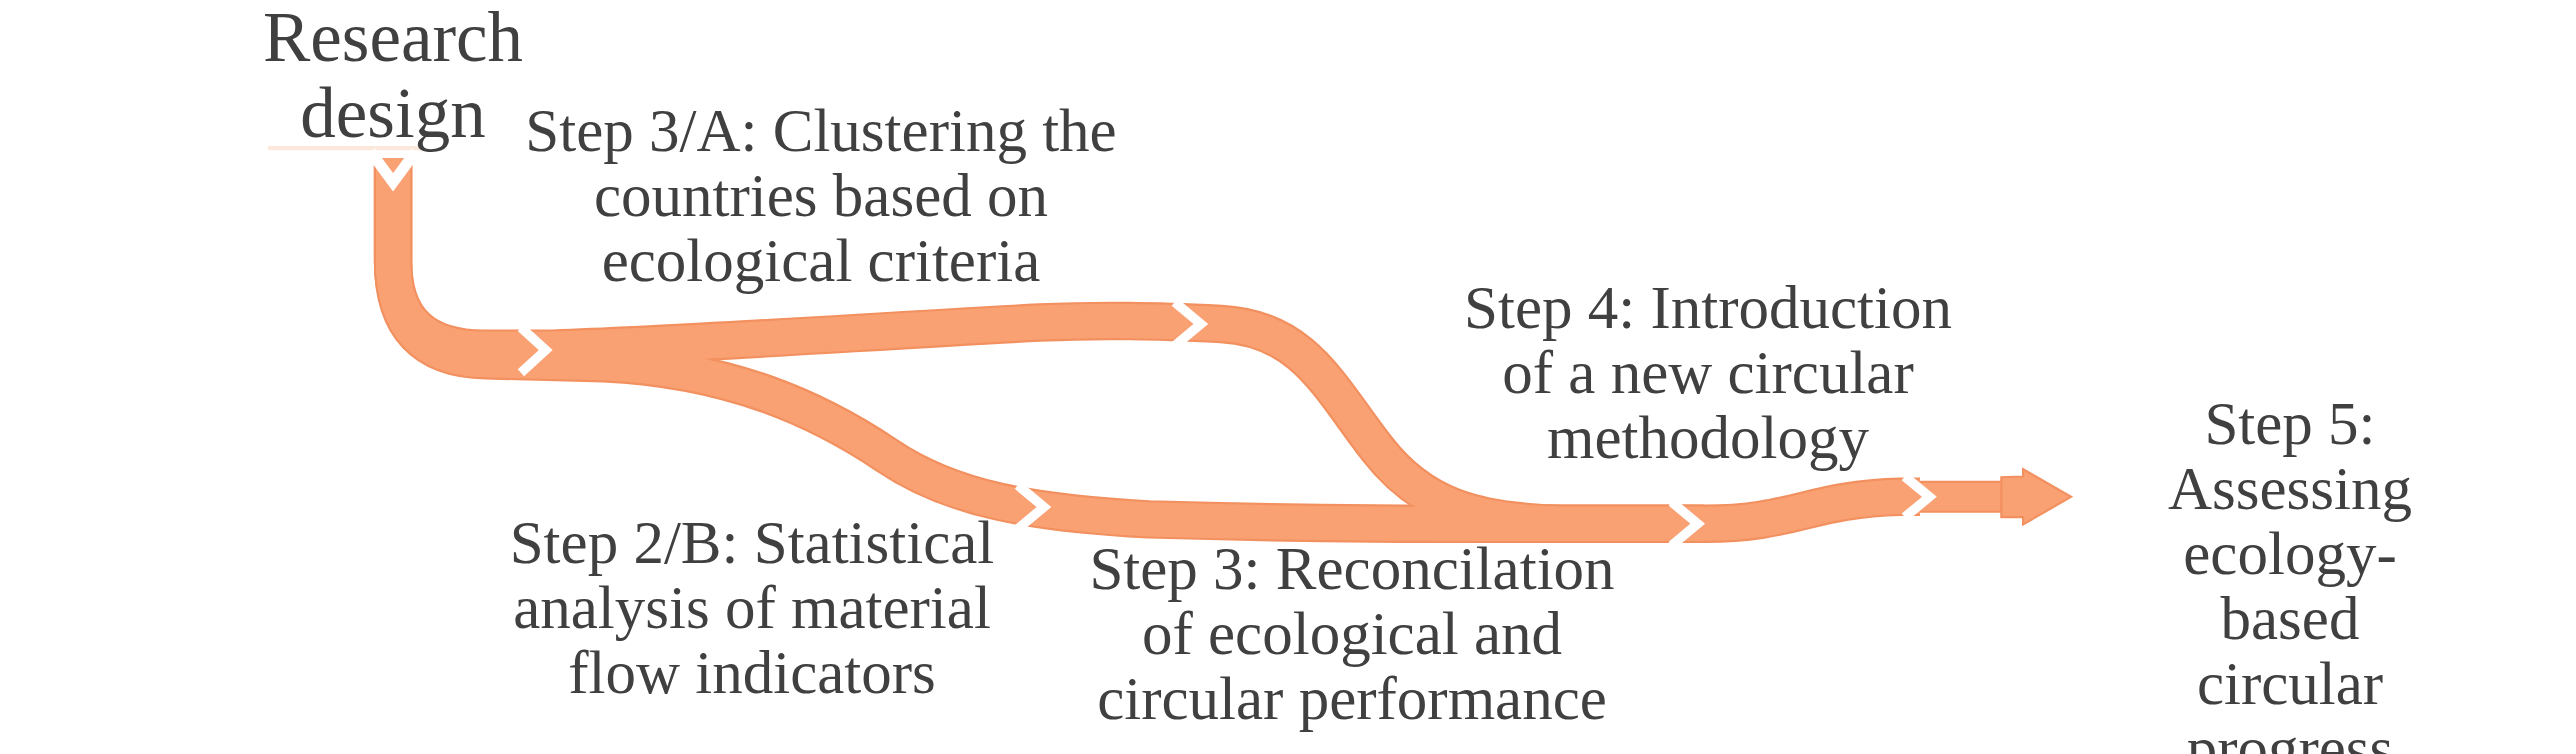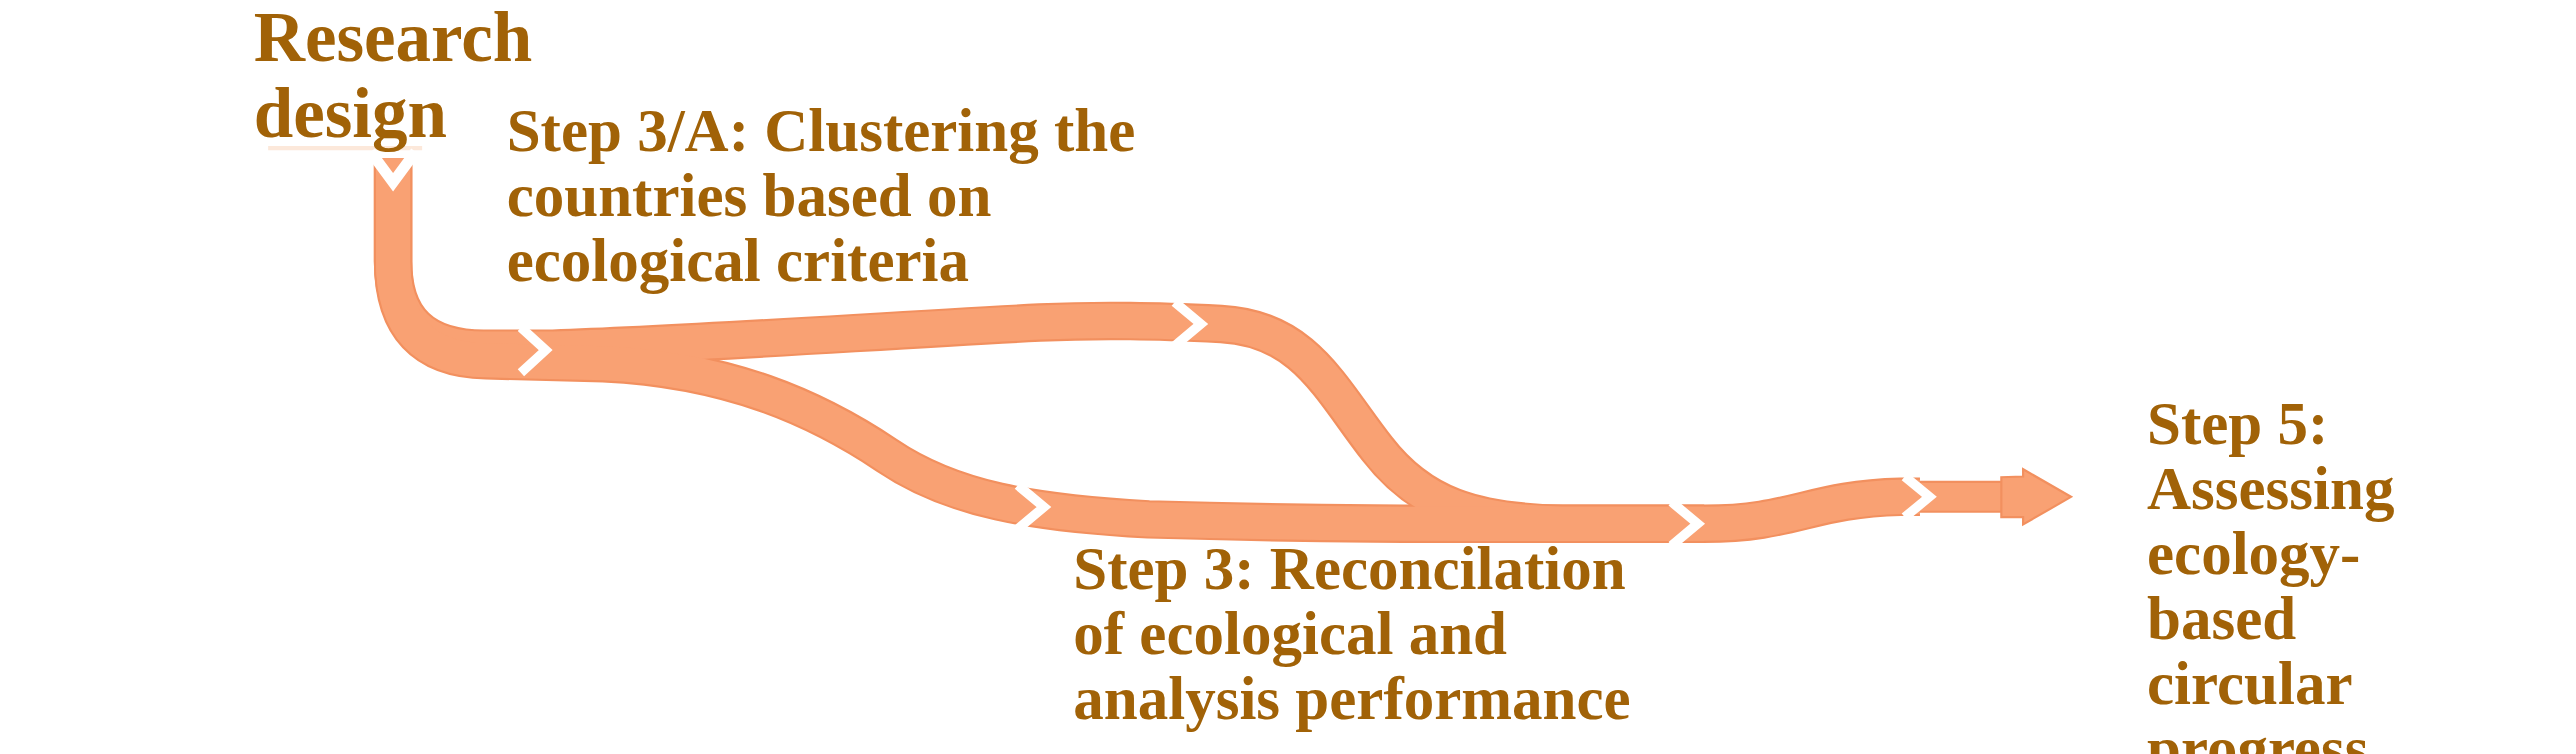--- a/index.html
+++ b/index.html
@@ -18,24 +18,24 @@
   #flow-svg {
     position: absolute;
     left: 0;
     top: 0;
     width: 2576px;
     height: 754px;
   }
   .node-label {
     position: absolute;
     transform: translateX(-50%);
-    text-align: left;
+    text-align: center;
     white-space: pre-line;
-    font-weight: 700;
-    color: #a16207;
+    font-weight: 400;
+    color: #404040;
     font-size: 61px;
     line-height: 65px;
     letter-spacing: 0px;
   }
   .node-label.big {
     font-size: 71px;
     line-height: 76px;
   }
 </style>
 </head>
@@ -67,24 +67,30 @@
   </svg>
 
   <div class="node-label big" style="left:393px; top:-1.5px;">Research
 design</div>
 
 
   <div class="node-label" style="left:821px; top:98px;">Step 3/A: Clustering the
 countries based on
 ecological criteria</div>
 
+  <div class="node-label" style="left:752px; top:510px;">Step 2/B: Statistical
+analysis of material
+flow indicators</div>
 
   <div class="node-label" style="left:1352px; top:536px;">Step 3: Reconcilation
 of ecological and
-analysis performance</div>
+circular performance</div>
 
+  <div class="node-label" style="left:1708px; top:275px;">Step 4: Introduction
+of a new circular
+methodology</div>
 
   <div class="node-label" style="left:2290px; top:391px;">Step 5: Assessing
 ecology-based
 circular progress</div>
 
 </div>
 
 
 </body></html>

